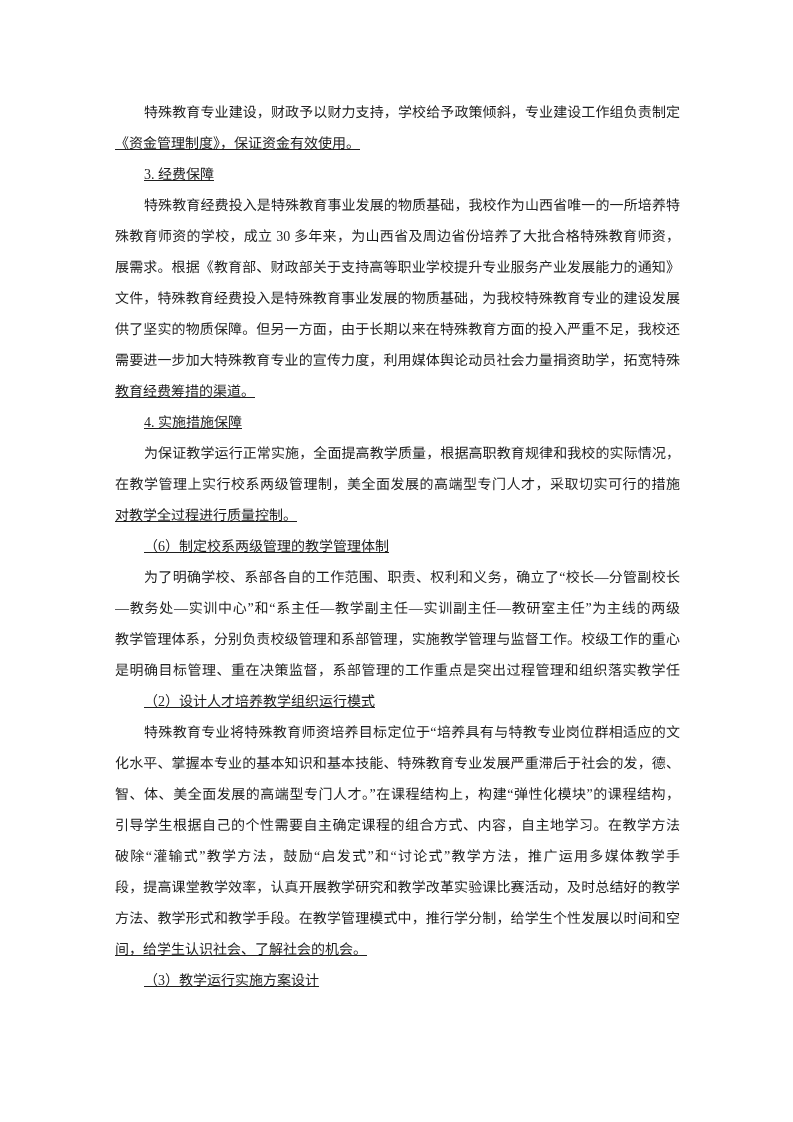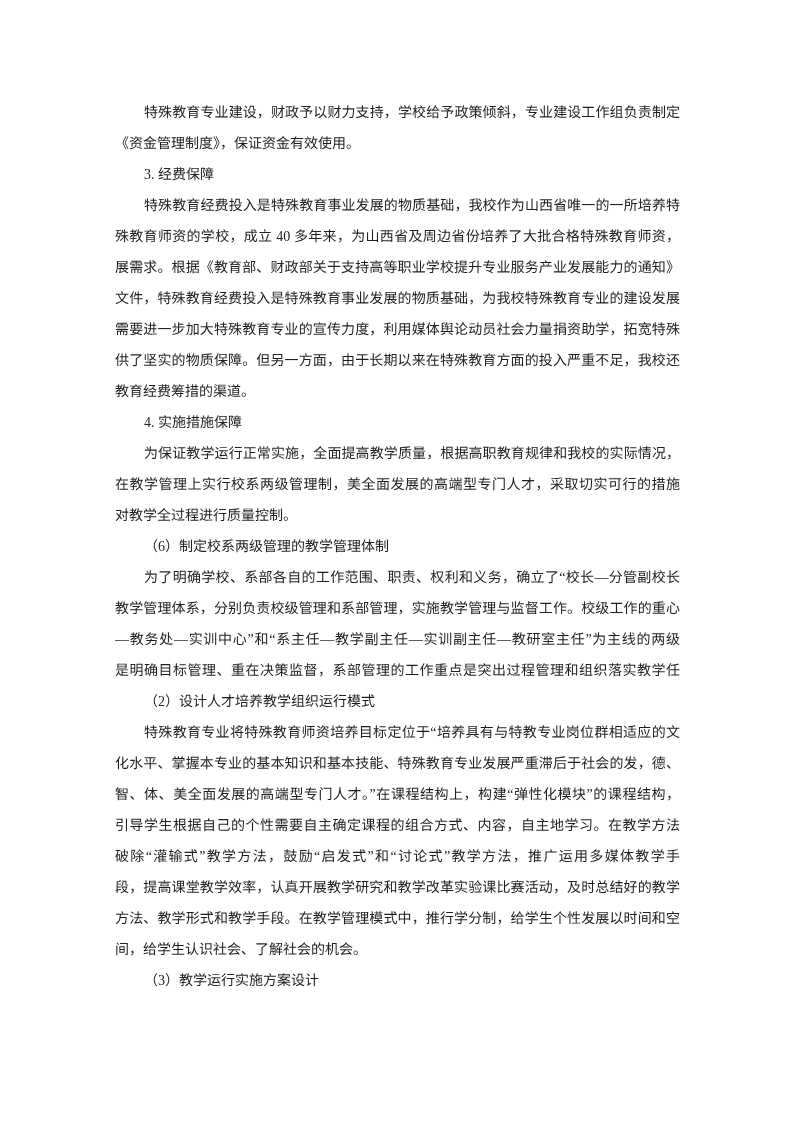--- a/index.html
+++ b/index.html
@@ -25,48 +25,49 @@
     line-height: 31px;
   }
   .line {
     height: 31px;
     overflow: hidden;
     text-align: justify;
     text-align-last: justify;
   }
   .line.end {
     text-align-last: auto;
+    text-decoration: underline;
   }
   .line.indent {
     text-indent: 29px;
   }
 </style>
 </head>
 <body>
 
 <div class="page">
   <div class="textblock">
     <div class="line indent">特殊教育专业建设，财政予以财力支持，学校给予政策倾斜，专业建设工作组负责制定</div>
     <div class="line end">《资金管理制度》，保证资金有效使用。</div>
     <div class="line indent end">3. 经费保障</div>
     <div class="line indent">特殊教育经费投入是特殊教育事业发展的物质基础，我校作为山西省唯一的一所培养特</div>
-    <div class="line">殊教育师资的学校，成立 40 多年来，为山西省及周边省份培养了大批合格特殊教育师资，</div>
+    <div class="line">殊教育师资的学校，成立 30 多年来，为山西省及周边省份培养了大批合格特殊教育师资，</div>
     <div class="line">展需求。根据《教育部、财政部关于支持高等职业学校提升专业服务产业发展能力的通知》</div>
     <div class="line">文件，特殊教育经费投入是特殊教育事业发展的物质基础，为我校特殊教育专业的建设发展提</div>
+    <div class="line">供了坚实的物质保障。但另一方面，由于长期以来在特殊教育方面的投入严重不足，我校还</div>
     <div class="line">需要进一步加大特殊教育专业的宣传力度，利用媒体舆论动员社会力量捐资助学，拓宽特殊</div>
-    <div class="line">供了坚实的物质保障。但另一方面，由于长期以来在特殊教育方面的投入严重不足，我校还</div>
     <div class="line end">教育经费筹措的渠道。</div>
     <div class="line indent end">4. 实施措施保障</div>
     <div class="line indent">为保证教学运行正常实施，全面提高教学质量，根据高职教育规律和我校的实际情况，</div>
     <div class="line">在教学管理上实行校系两级管理制，美全面发展的高端型专门人才，采取切实可行的措施</div>
     <div class="line end">对教学全过程进行质量控制。</div>
     <div class="line indent end">（6）制定校系两级管理的教学管理体制</div>
     <div class="line indent">为了明确学校、系部各自的工作范围、职责、权利和义务，确立了“校长—分管副校长</div>
+    <div class="line">—教务处—实训中心”和“系主任—教学副主任—实训副主任—教研室主任”为主线的两级</div>
     <div class="line">教学管理体系，分别负责校级管理和系部管理，实施教学管理与监督工作。校级工作的重心</div>
-    <div class="line">—教务处—实训中心”和“系主任—教学副主任—实训副主任—教研室主任”为主线的两级</div>
     <div class="line">是明确目标管理、重在决策监督，系部管理的工作重点是突出过程管理和组织落实教学任务。</div>
     <div class="line indent end">（2）设计人才培养教学组织运行模式</div>
     <div class="line indent">特殊教育专业将特殊教育师资培养目标定位于“培养具有与特教专业岗位群相适应的文</div>
     <div class="line">化水平、掌握本专业的基本知识和基本技能、特殊教育专业发展严重滞后于社会的发，德、</div>
     <div class="line">智、体、美全面发展的高端型专门人才。”在课程结构上，构建“弹性化模块”的课程结构，</div>
     <div class="line">引导学生根据自己的个性需要自主确定课程的组合方式、内容，自主地学习。在教学方法上，</div>
     <div class="line">破除“灌输式”教学方法，鼓励“启发式”和“讨论式”教学方法，推广运用多媒体教学手</div>
     <div class="line">段，提高课堂教学效率，认真开展教学研究和教学改革实验课比赛活动，及时总结好的教学</div>
     <div class="line">方法、教学形式和教学手段。在教学管理模式中，推行学分制，给学生个性发展以时间和空</div>
     <div class="line end">间，给学生认识社会、了解社会的机会。</div>

